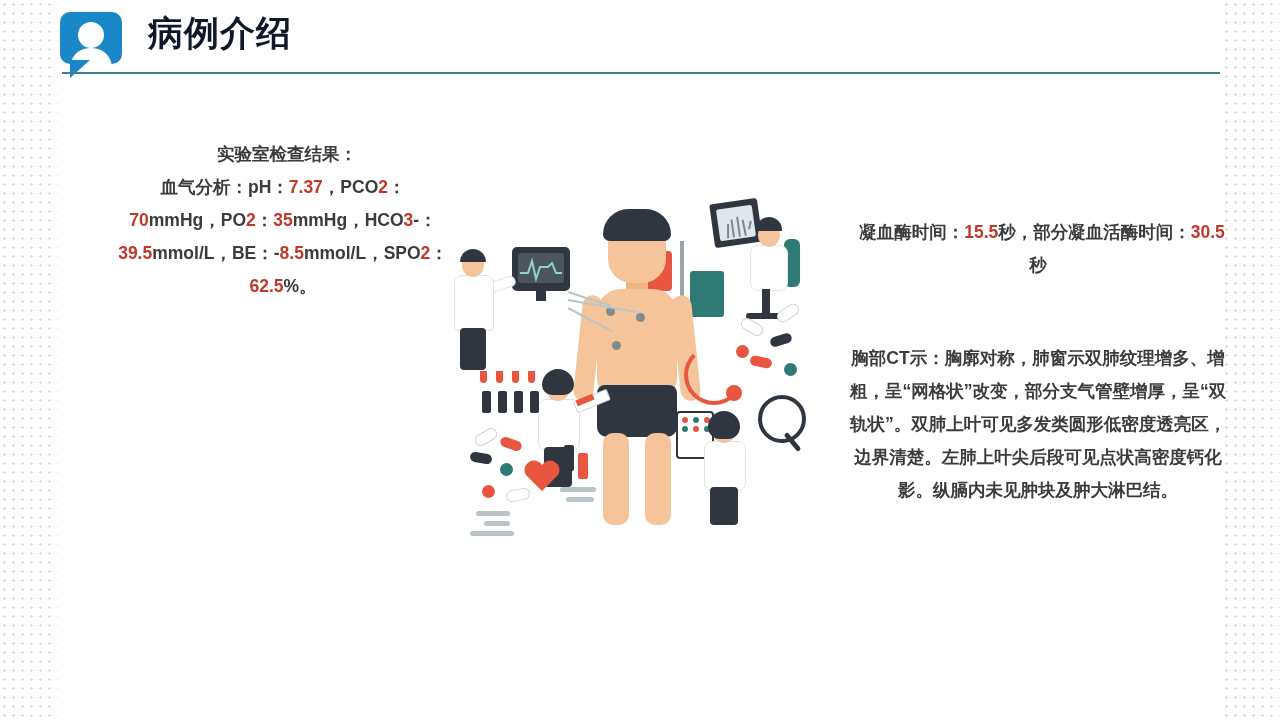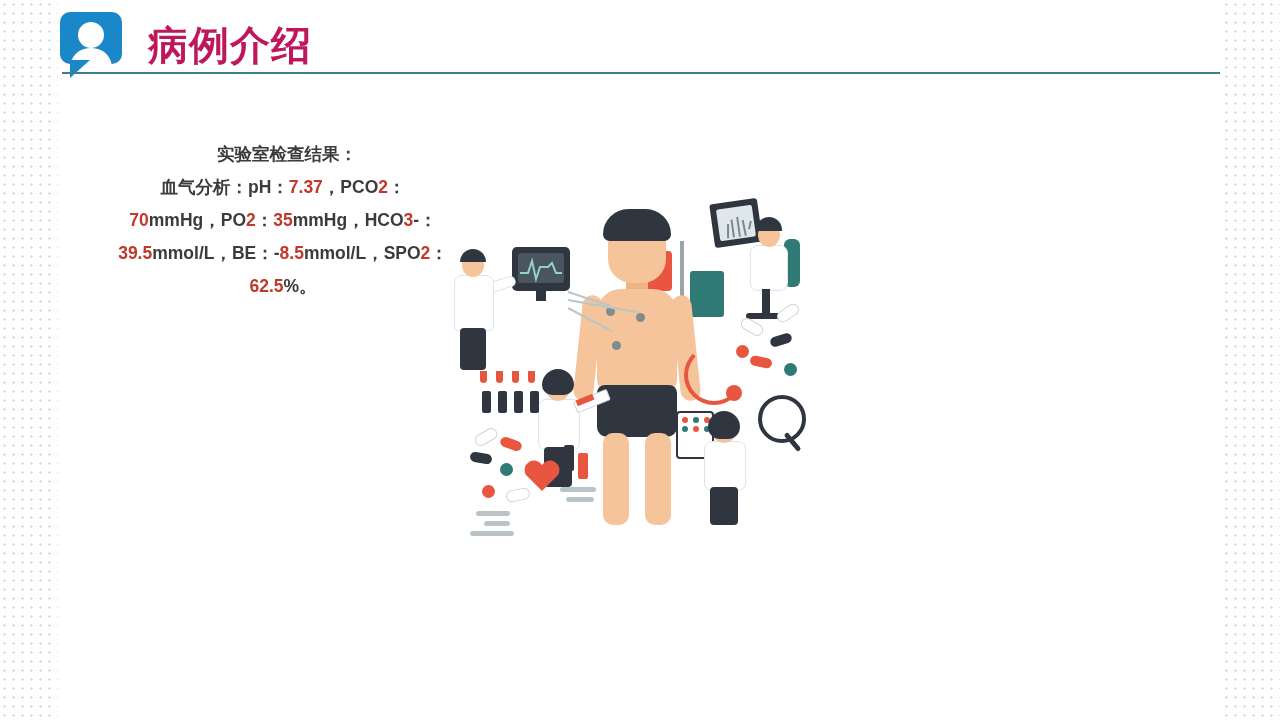--- a/index.html
+++ b/index.html
@@ -82,24 +82,24 @@
     left: 10px;
     top: 36px;
     width: 42px;
     height: 20px;
     border-radius: 20px 20px 0 0;
     background: #ffffff;
   }
   .slide-title {
     position: absolute;
     left: 148px;
-    top: 18px;
-    font-size: 40px;
+    top: 10px;
+    font-size: 35px;
     font-weight: bold;
-    color: #be185d;
+    color: #0f172a;
     letter-spacing: 1px;
   }
 
   
   .col {
     position: absolute;
     font-size: 17.5px;
     line-height: 33px;
     font-weight: bold;
   }
@@ -292,23 +292,31 @@
 
     <div class="spacer-md"></div>
 
   </div>
 
   <div class="col col-right">
 
 
     <div class="spacer-lg"></div>
 
+    <div class="block">
+      <p class="indent">
+        <span>凝血酶时间：</span><span class="hl">15.5</span><span>秒，部分凝血活酶时间：</span><span class="hl">30.5</span><span>秒</span>
+      </p>
+    </div>
 
     <div class="spacer-lg"></div>
 
+    <div class="block">
+      <p>胸部CT示：胸廓对称，肺窗示双肺纹理增多、增粗，呈“网格状”改变，部分支气管壁增厚，呈“双轨状”。双肺上叶可见多发类圆形低密度透亮区，边界清楚。左肺上叶尖后段可见点状高密度钙化影。纵膈内未见肿块及肿大淋巴结。</p>
+    </div>
   </div>
 
   <div class="illustration">
 
     <div class="ill-abs monitor"></div>
     <div class="ill-abs monitor-screen">
       <svg width="46" height="30" viewBox="0 0 46 30">
         <polyline points="2,20 10,20 14,8 18,26 22,14 30,14 34,10 38,20 44,20" fill="none" stroke="#8fd4c8" stroke-width="2"></polyline>
       </svg>
     </div>

